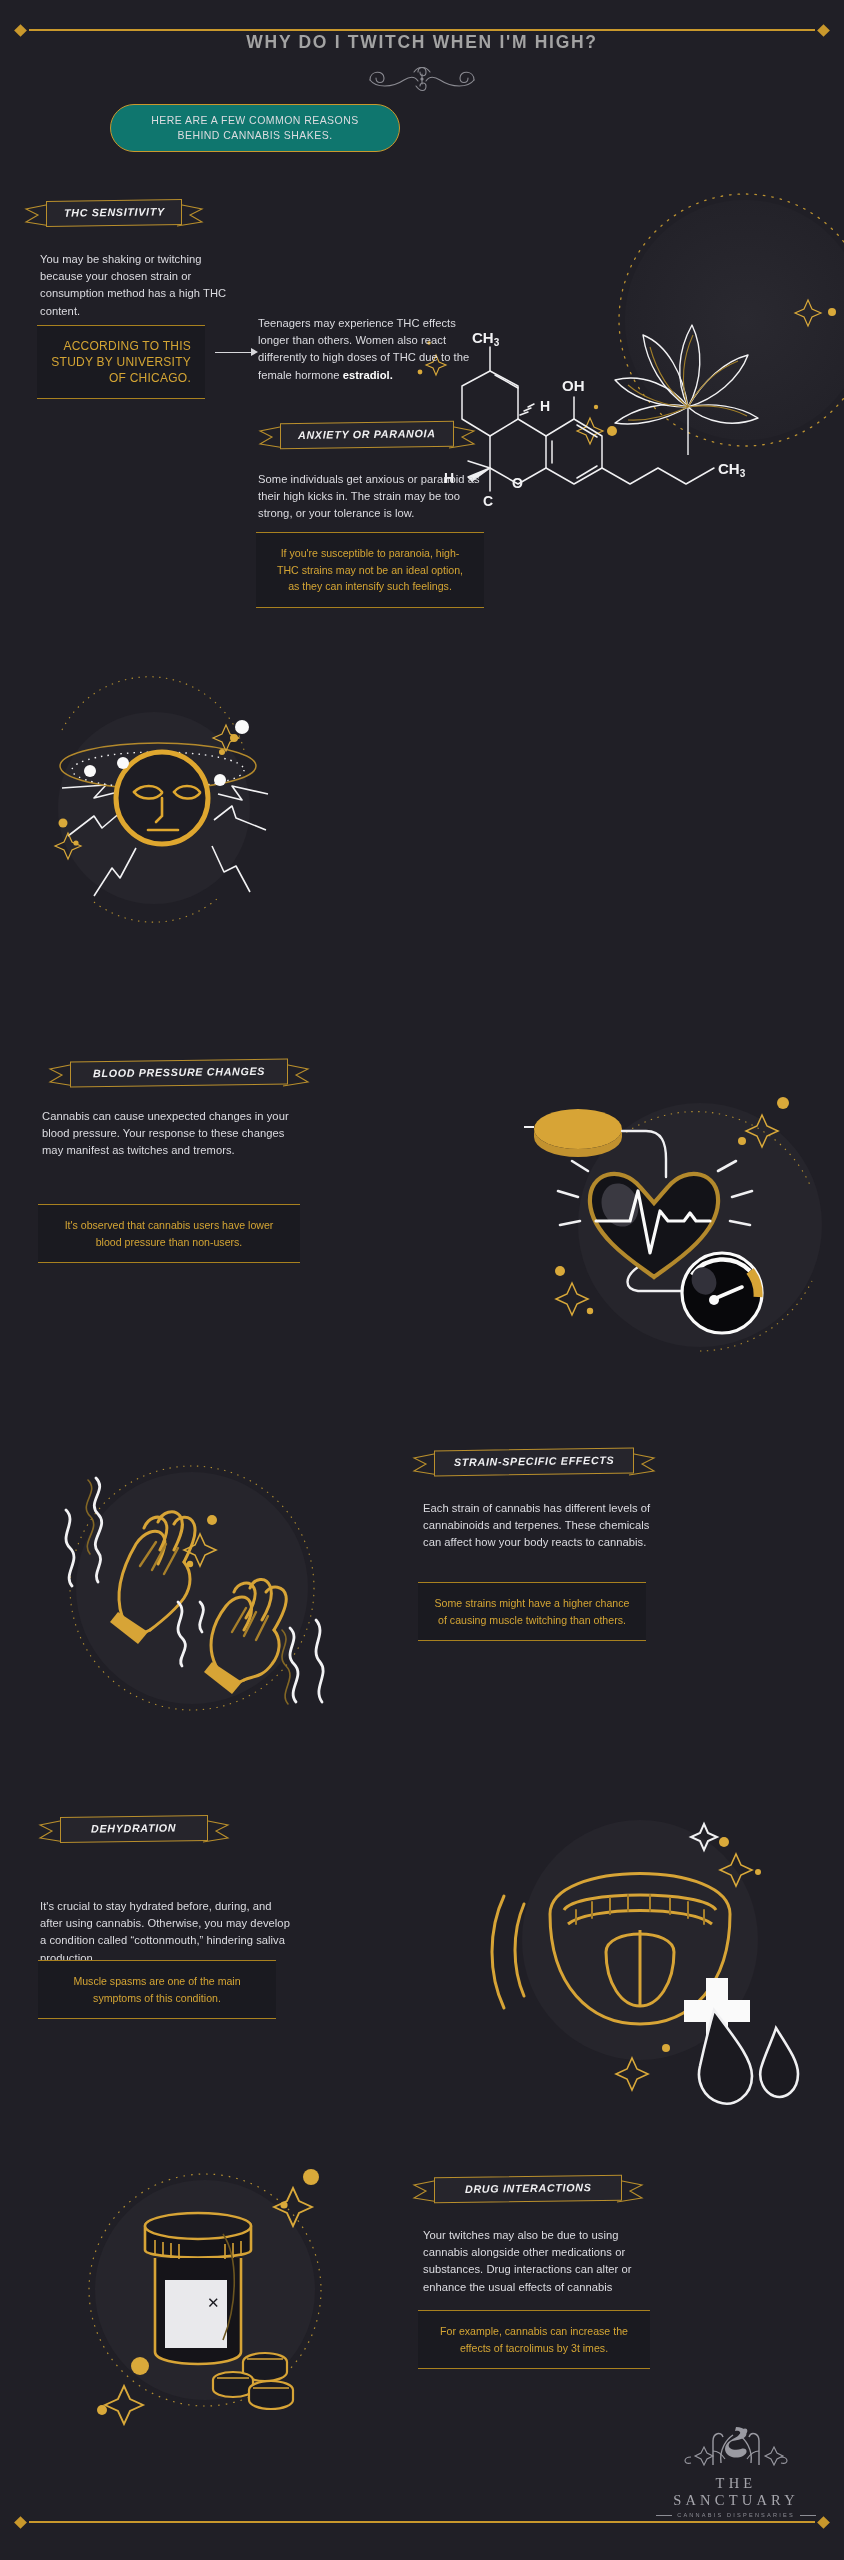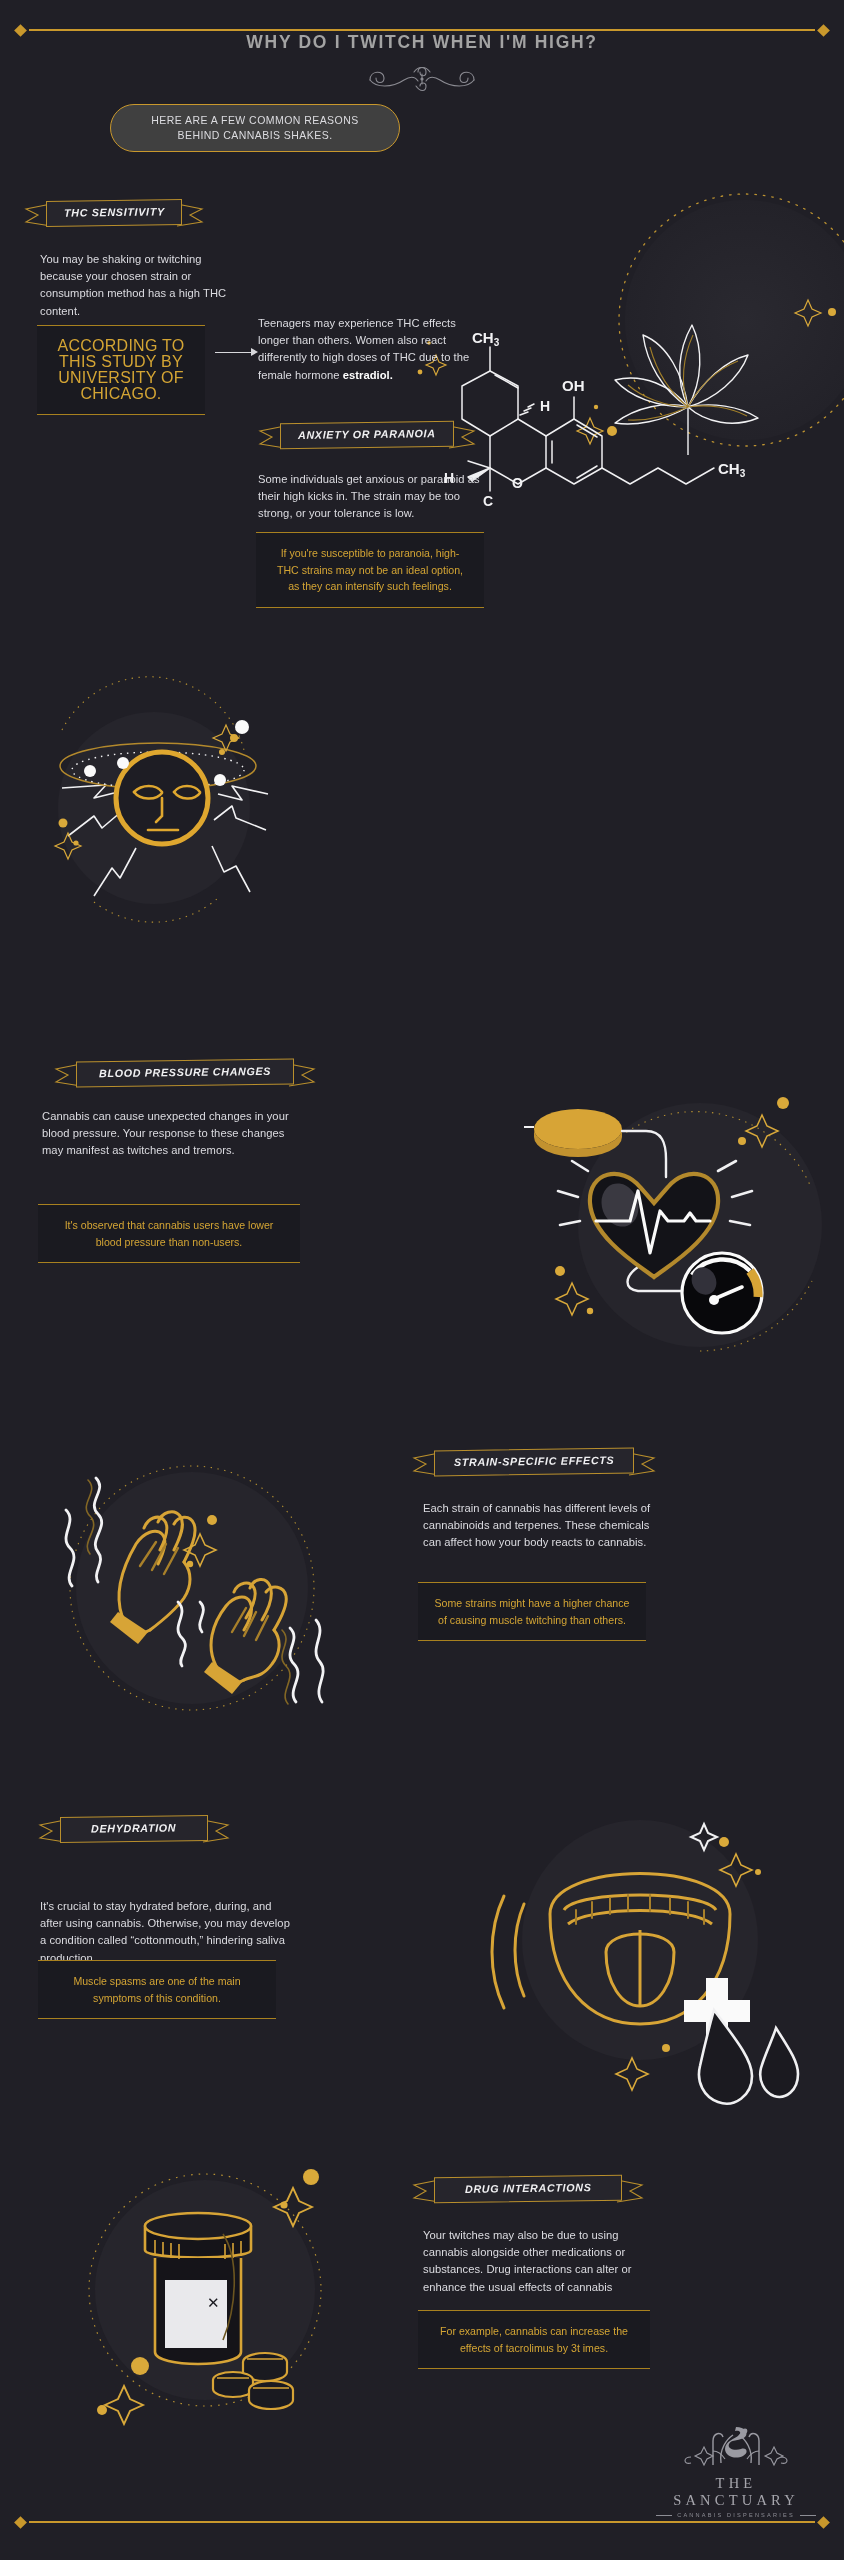--- a/index.html
+++ b/index.html
@@ -62,21 +62,21 @@
     letter-spacing: -2px;
   }
 
   
   .intro-pill {
     position: absolute;
     left: 110px; top: 104px;
     width: 290px; height: 48px;
     border: 1.6px solid #c9982c;
     border-radius: 26px;
-    background: #404040;
+    background: #0f766e;
     display: flex;
     align-items: center;
     justify-content: center;
     text-align: center;
   }
   .intro-pill span {
     font-size: 10.5px;
     line-height: 15px;
     letter-spacing: 0.45px;
     color: #dcdce0;
@@ -130,24 +130,24 @@
 
   
   .callout {
     background: #1a1a20;
     border-top: 1.3px solid #a8811f;
     border-bottom: 1.3px solid #a8811f;
     color: #d4a534;
     padding: 12px 14px;
   }
   .callout.upper {
-    font-size: 16px;
+    font-size: 12px;
     line-height: 16px;
     letter-spacing: 0.25px;
-    text-align: center;
+    text-align: right;
   }
   .callout.ital {
     font-size: 10.6px;
     line-height: 16.5px;
     text-align: center;
   }
 
   
   .arrow-line {
     position: absolute;
@@ -442,21 +442,21 @@
       <path d="M252 30 l5 11 11 5 -11 5 -5 11 -5 -11 -11 -5 11 -5Z" fill="none" stroke="#d9a93a" stroke-width="1.5"></path>
       <circle cx="232" cy="56" r="4"></circle>
       <circle cx="50" cy="186" r="5"></circle>
       <path d="M62 198 l5 11 11 5 -11 5 -5 11 -5 -11 -11 -5 11 -5Z" fill="none" stroke="#d9a93a" stroke-width="1.5"></path>
       <circle cx="80" cy="226" r="3.2"></circle>
     </g>
   </svg>
 </div>
 
 <div class="section" style="left:0;top:1056px;width:844px;">
-  <div class="banner" style="position:absolute;left:54px;top:0;width:262px;">
+  <div class="banner" style="position:absolute;left:48px;top:0;width:262px;">
     <svg class="tail-shape left" viewBox="0 0 30 28">
       <path d="M29 3 L4 8 L16 14 L4 21 L29 25" fill="none" stroke="#b98f2c" stroke-width="1.1"></path>
     </svg>
     <svg class="tail-shape right" viewBox="0 0 30 28">
       <path d="M1 3 L26 8 L14 14 L26 21 L1 25" fill="none" stroke="#b98f2c" stroke-width="1.1"></path>
     </svg>
     <div class="banner-body"></div>
     <div class="banner-text">BLOOD PRESSURE CHANGES</div>
   </div>
 

